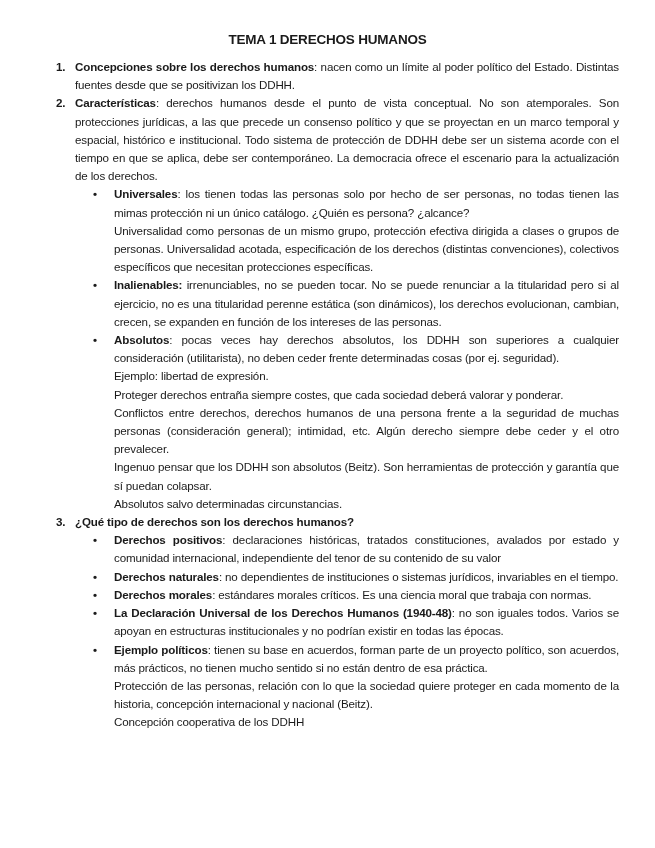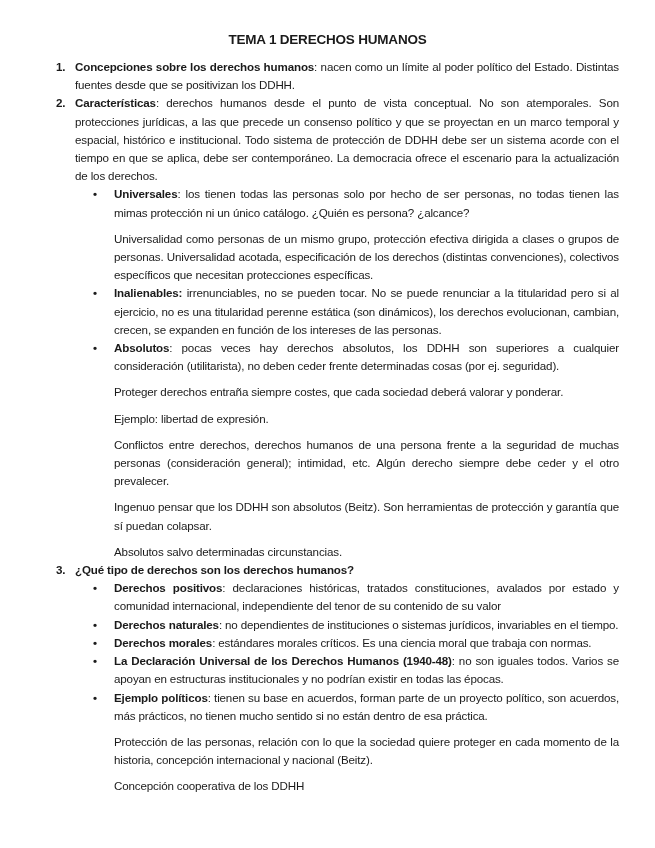--- a/index.html
+++ b/index.html
@@ -8,21 +8,21 @@
   .page { position: absolute; left: 0; top: 0; width: 655px; height: 688px; }
   .title { position: absolute; top: 32px; left: 0; width: 655px; text-align: center;
            font-weight: bold; font-size: 13.5px; letter-spacing: -0.2px; }
   .content { position: absolute; top: 58px; left: 56px; width: 563px;
              font-size: 11.6px; line-height: 18.2px; letter-spacing: -0.15px; }
   .item { position: relative; padding-left: 19px; }
   .num { position: absolute; left: 0; top: 0; font-weight: bold; }
   .just { text-align: justify; }
   .bul-item { position: relative; padding-left: 58px; }
   .bul { position: absolute; left: 37px; top: 0; font-weight: bold; }
-  .para { display: block; margin-top: 8px; }
+  .para { display: block; }
   b { font-weight: bold; }
 </style>
 </head>
 <body>
 
 <div class="page">
   <div class="title">TEMA 1 DERECHOS HUMANOS</div>
 
   <div class="content">
 
@@ -43,22 +43,22 @@
     </div>
 
     <div class="bul-item just">
       <span class="bul">•</span>
       <b>Inalienables:</b><span> irrenunciables, no se pueden tocar. No se puede renunciar a la titularidad pero si al ejercicio, no es una titularidad perenne estática (son dinámicos), los derechos evolucionan, cambian, crecen, se expanden en función de los intereses de las personas.</span>
     </div>
 
     <div class="bul-item just">
       <span class="bul">•</span>
       <b>Absolutos</b><span>: pocas veces hay derechos absolutos, los DDHH son superiores a cualquier consideración (utilitarista), no deben ceder frente determinadas cosas (por ej. seguridad).</span>
+      <span class="para">Ejemplo: libertad de expresión.</span>
       <span class="para">Proteger derechos entraña siempre costes, que cada sociedad deberá valorar y ponderar.</span>
-      <span class="para">Ejemplo: libertad de expresión.</span>
       <span class="para">Conflictos entre derechos, derechos humanos de una persona frente a la seguridad de muchas personas (consideración general); intimidad, etc. Algún derecho siempre debe ceder y el otro prevalecer.</span>
       <span class="para">Ingenuo pensar que los DDHH son absolutos (Beitz). Son herramientas de protección y garantía que sí puedan colapsar.</span>
       <span class="para">Absolutos salvo determinadas circunstancias.</span>
     </div>
 
     <div class="item">
       <span class="num">3.</span>
       <b>¿Qué tipo de derechos son los derechos humanos?</b>
     </div>
 

